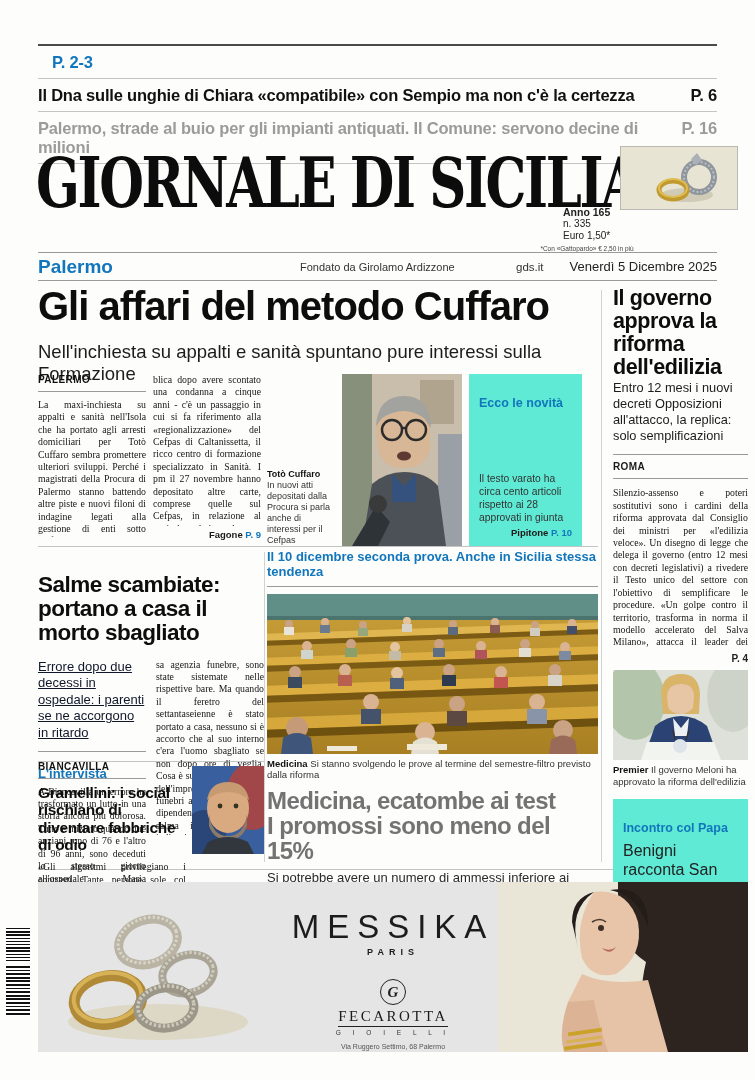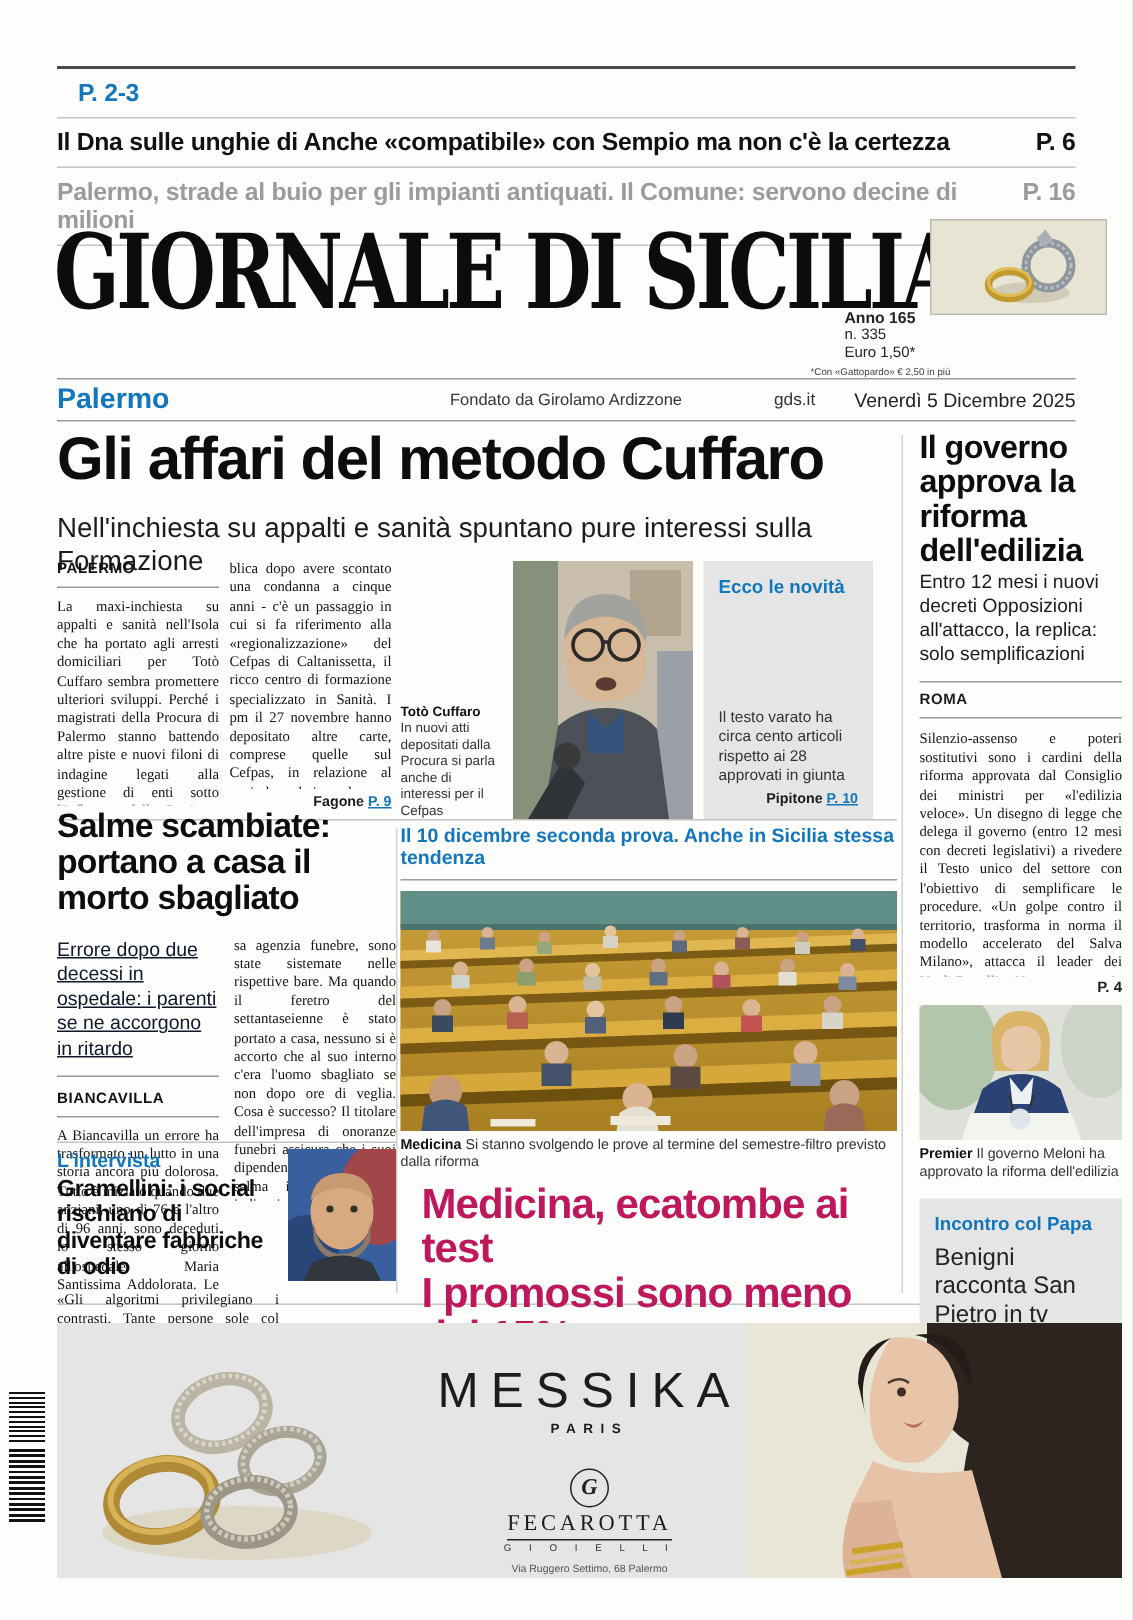--- a/index.html
+++ b/index.html
@@ -45,59 +45,59 @@
   .lead-headline { position:absolute; top:284px; left:38px; width:560px;
     font-size:40px; font-weight:bold; letter-spacing:-1px; color:#0d0d0d; }
   .lead-subhead { position:absolute; top:341px; left:38px; width:560px; font-size:18.5px; color:#1c1c1c; }
   .lead-area { position:absolute; top:374px; left:38px; width:540px; height:172px; display:flex; }
   .kicker { font-size:10px; font-weight:bold; letter-spacing:.4px; color:#111;
             border-bottom:1px solid #9a9a9a; padding-bottom:6px; margin-bottom:7px; }
   .bodytxt { font-family:"Liberation Serif", serif; font-size:9.8px; line-height:12.4px;
              text-align:justify; color:#141414; overflow:hidden; }
   .col108 { width:108px; flex:none; }
   .byline { text-align:right; font-size:9.5px; font-weight:bold; margin-top:3px; }
-  .byline .pg { color:#1176bc;text-decoration:underline; }
+  .byline .pg { color:#1176bc; }
   .cap-col { width:70px; flex:none; display:flex; align-items:flex-end; }
   .photocap { font-size:9px; line-height:11px; color:#333; }
   .photocap .capb { font-weight:bold; color:#111; }
   .leadphoto { width:120px; height:172px; flex:none; background:#cbbfae; }
-  .graybox { background:#e5e5e5; padding:10px 10px 8px 10px; display:flex; flex-direction:column; }
+  .graybox { background:#5eead4; padding:22px 10px 8px 10px; display:flex; flex-direction:column; }
   .graybox .gb-kicker { font-size:12.5px; font-weight:bold; color:#1176bc; margin-bottom:7px; }
   .graybox .gb-title { font-size:16.5px; line-height:1.16; color:#222; }
   .graybox .gb-text { font-size:10.3px; line-height:13px; color:#333; margin-top:auto; }
   .box-ecco { width:113px; flex:none; margin-left:7px; height:172px; }
 
   
   .rightcol { position:absolute; top:287px; left:613px; width:135px; }
   .rc-headline { font-size:21.5px; font-weight:bold; line-height:1.07; letter-spacing:-0.4px; color:#0d0d0d; }
   .rc-subhead { font-size:12.8px; line-height:1.26; color:#1c1c1c; margin-top:1px; }
   .rc-kicker { font-size:10px; font-weight:bold; letter-spacing:.4px; margin:10px 0 0 0;
     border-top:1px solid #9a9a9a; border-bottom:1px solid #9a9a9a; padding:6px 0; }
   .rc-body { margin-top:8px; height:164px; }
   .rc-page { text-align:right; font-size:10px; font-weight:bold; color:#222; margin-top:2px; }
   .rc-photo { width:135px; height:90px; margin-top:6px; background:#dfe3dd; }
   .rc-caption { font-size:9.5px; line-height:11.5px; color:#333; margin-top:4px; }
   .box-papa { margin-top:12px; height:96px; }
   .box-papa .gb-title { font-size:16px; }
   .gb-page { text-align:right; font-size:9.5px; font-weight:bold; color:#333; margin-top:auto; }
 
   
-  .salme { position:absolute; top:539px; left:38px; width:226px; }
+  .salme { position:absolute; top:573px; left:38px; width:226px; }
   .sec-headline { font-size:22.5px; font-weight:bold; line-height:1.06; letter-spacing:-0.5px; color:#0d0d0d; }
   .salme-cols { display:flex; margin-top:14px; }
   .salme-sub { font-size:13px; line-height:1.28; color:#0f172a;text-decoration:underline; }
   .salme .smallrule { border-top:1px solid #9a9a9a; margin:9px 0; }
 
   
   .medicina { position:absolute; top:549px; left:267px; width:331px; }
   .med-kicker { font-size:13px; font-weight:bold; color:#1176bc; padding-bottom:7px;
                 border-bottom:1px solid #9a9a9a; }
   .med-photo { width:331px; height:160px; margin-top:7px; background:#c49536; }
   .med-cap { font-size:9.5px; color:#333; margin-top:4px; }
-  .med-headline { font-size:28px; font-weight:bold; line-height:1.05; letter-spacing:-0.6px; margin-top:8px; color:#be185d;margin-left:14px; }
+  .med-headline { font-size:24px; font-weight:bold; line-height:1.05; letter-spacing:-0.6px; margin-top:8px; color:#737373; }
   .med-sub { font-size:13px; color:#2a2a2a; margin-top:6px; }
   .med-page { text-align:right; font-size:10px; font-weight:bold; color:#1176bc; }
 
   
   .intervista { position:absolute; top:766px; left:38px; width:226px; display:flex; }
   .int-left { width:148px; flex:none; }
   .int-kicker { font-size:13px; font-weight:bold; color:#1176bc; }
   .int-headline { font-size:15.5px; font-weight:bold; line-height:1.12; letter-spacing:-0.3px; margin-top:3px; color:#0d0d0d; }
   .int-body { font-family:"Liberation Serif", serif; font-size:9.8px; line-height:12.2px; text-align:justify; margin-top:8px; color:#141414; }
   .int-photo { width:72px; height:88px; margin-left:6px; flex:none; background:#444; }
@@ -125,21 +125,21 @@
 </head>
 <body>
 
 <div class="page">
 
   <div class="topstrip">
     <div class="toprow c-blue">
       <span class="pg">P. 2-3</span>
     </div>
     <div class="toprow c-black">
-      <span>Il Dna sulle unghie di Anche «compatibile» con Sempio ma non c'è la certezza</span>
+      <span>Il Dna sulle unghie di Chiara «compatibile» con Sempio ma non c'è la certezza</span>
       <span class="pg">P. 6</span>
     </div>
     <div class="toprow c-gray">
       <span>Palermo, strade al buio per gli impianti antiquati. Il Comune: servono decine di milioni</span>
       <span class="pg">P. 16</span>
     </div>
   </div>
 
   <div class="masthead-title">GIORNALE DI SICILIA</div>
   <div class="mast-info">

